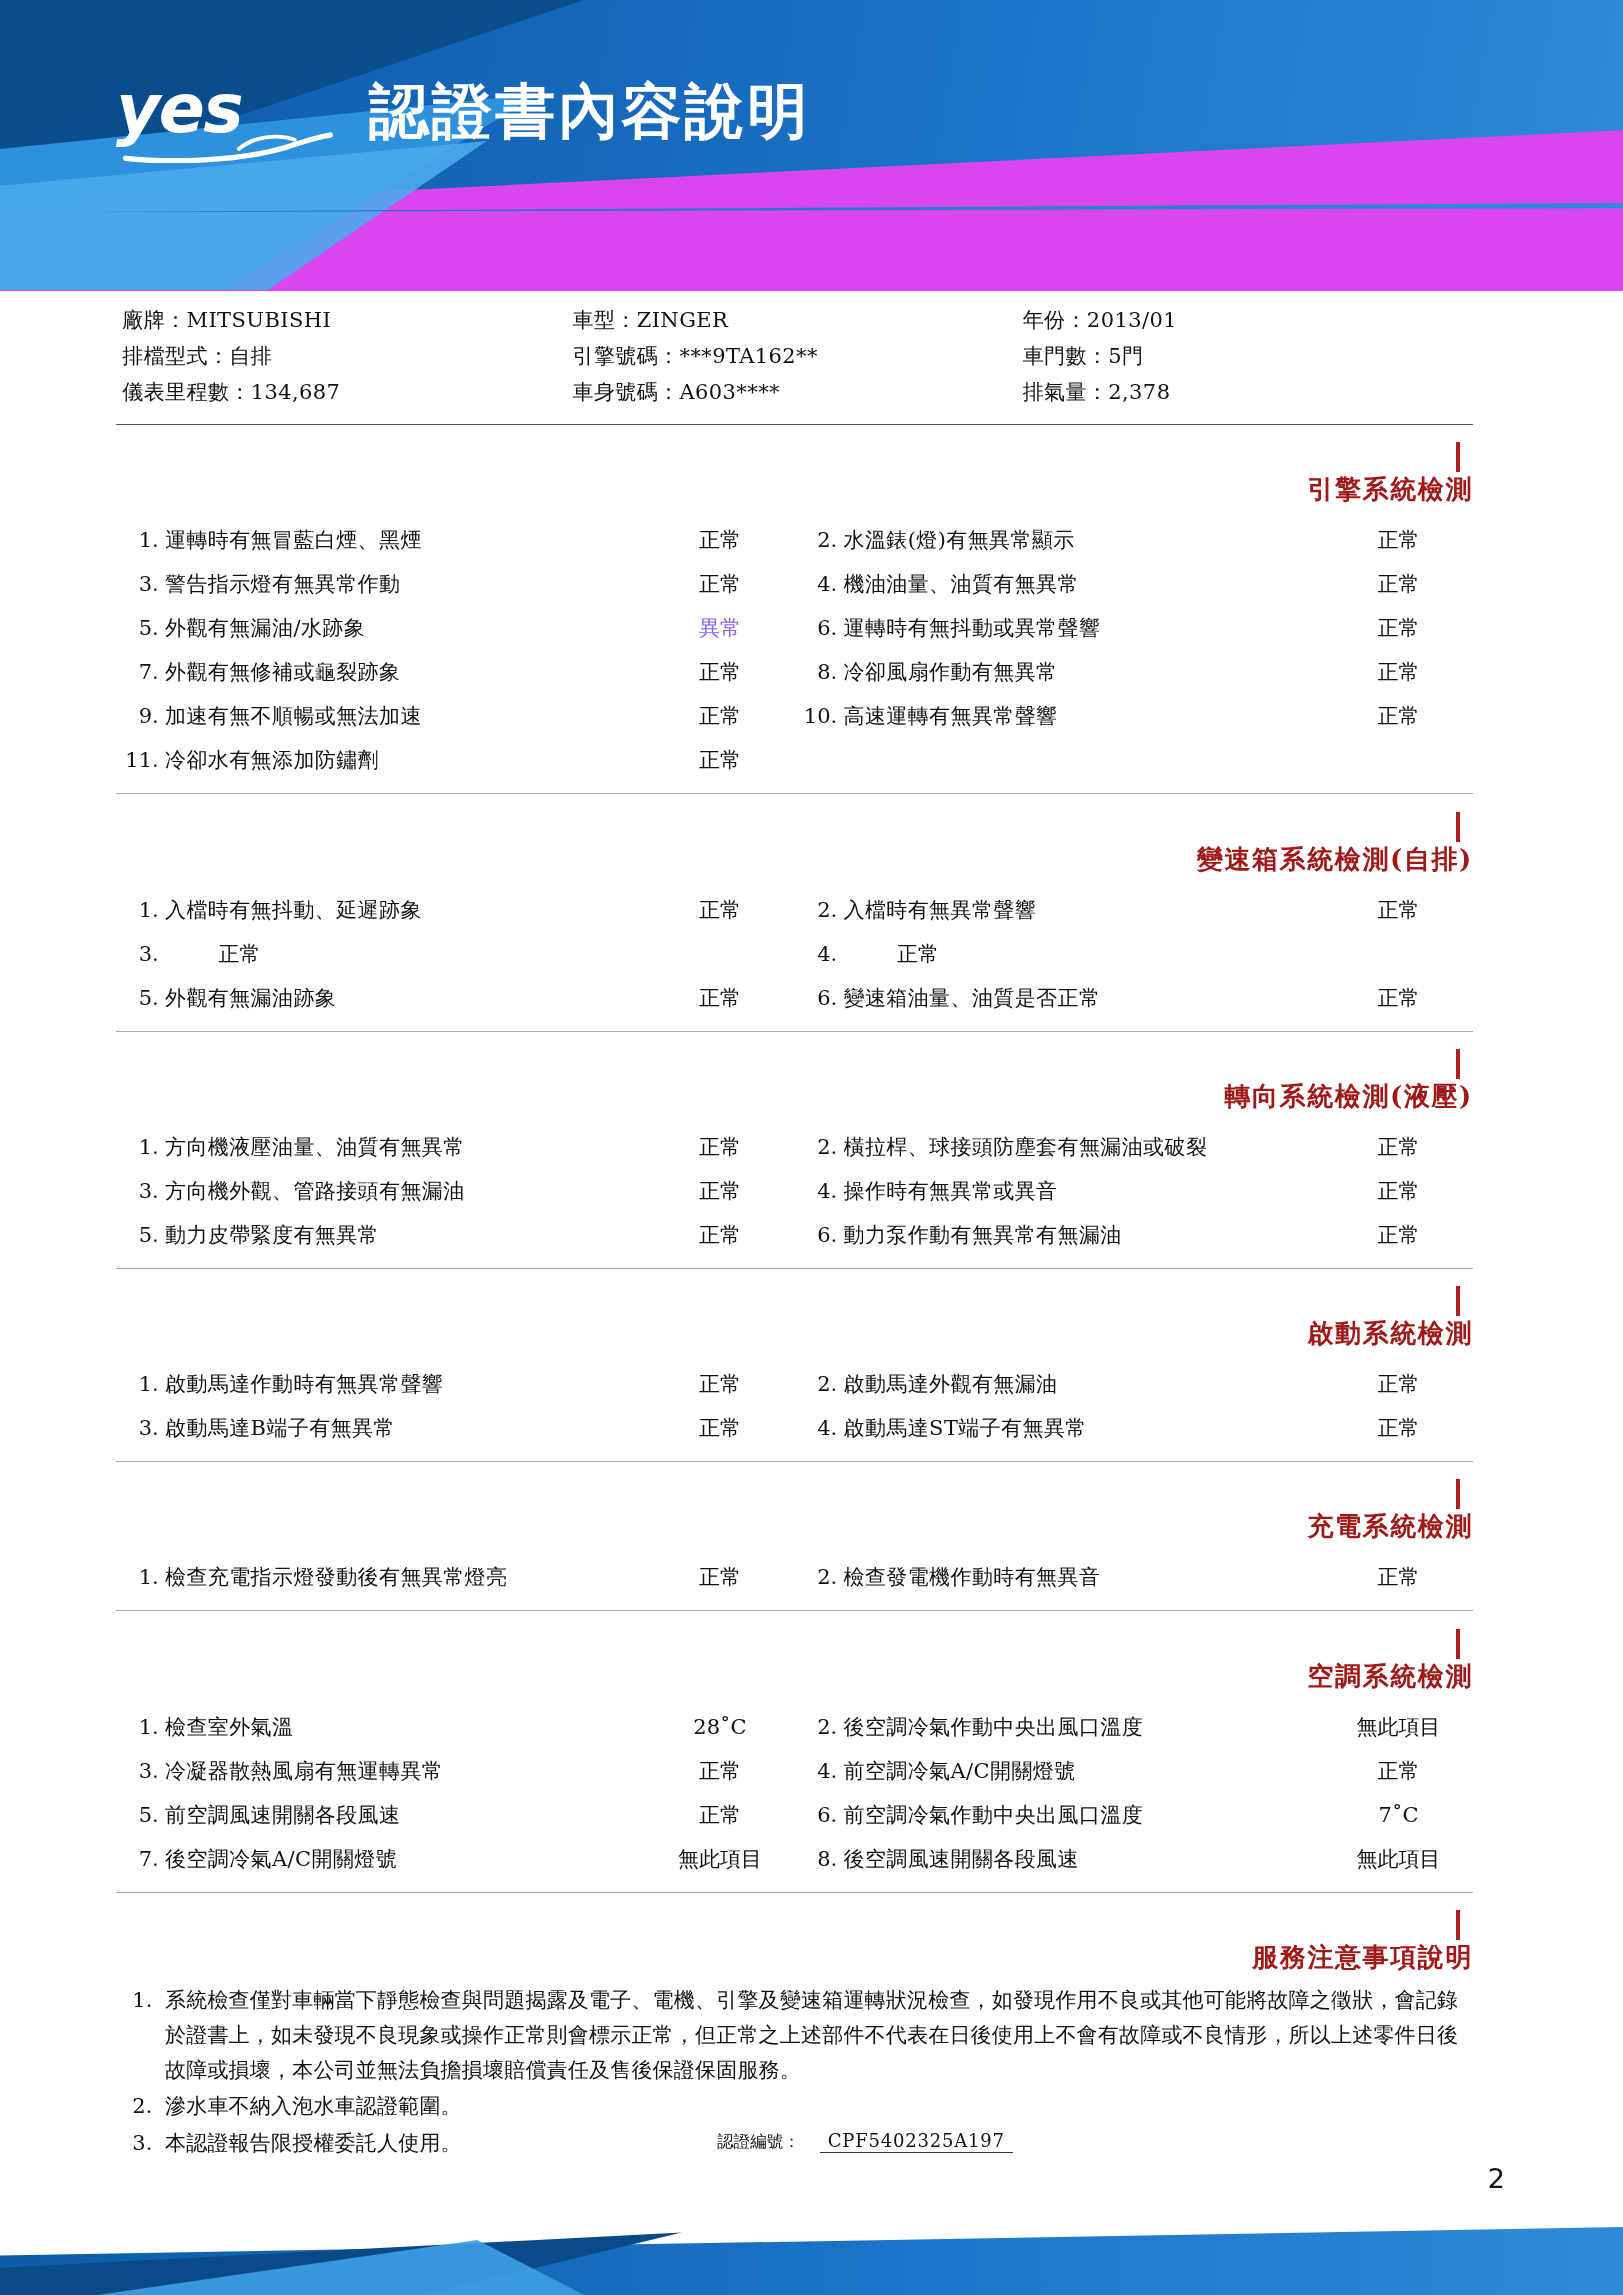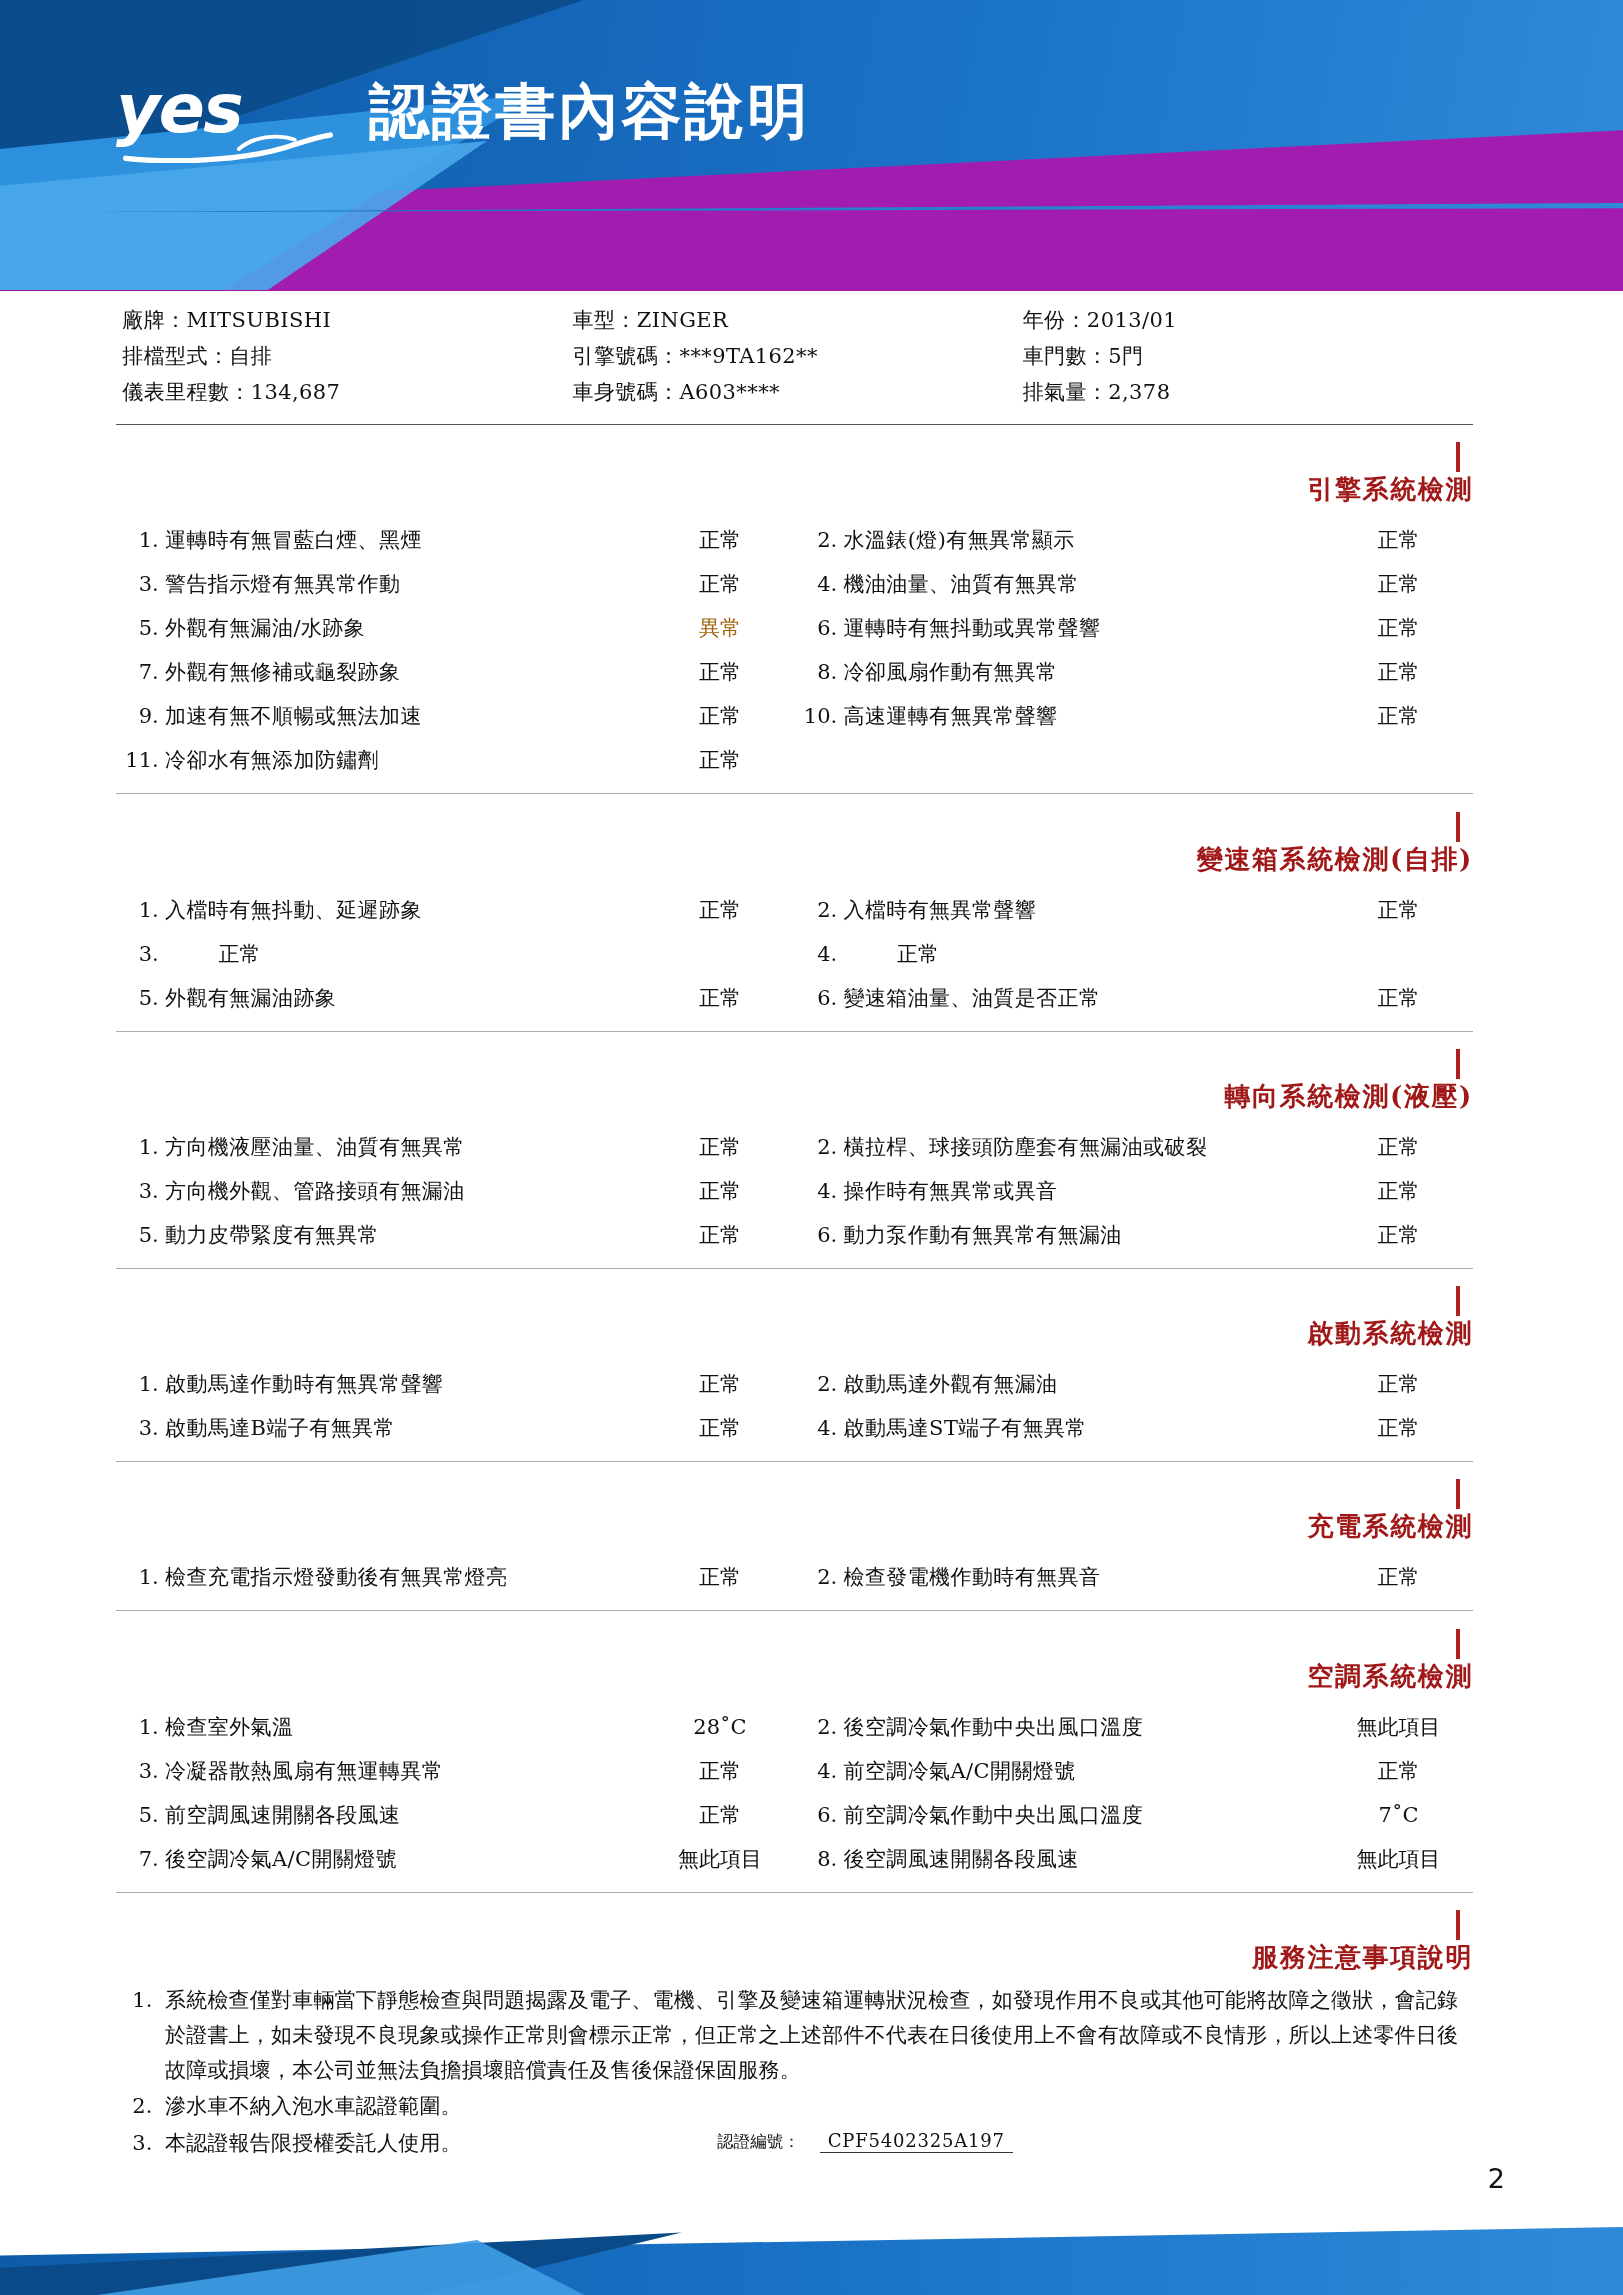--- a/index.html
+++ b/index.html
@@ -13,21 +13,21 @@
     position: relative;
     overflow: hidden;
   }
 
   
   .header {
     position: relative;
     width: 100%;
     height: 291px;
     overflow: hidden;
-    background: #a21caf;
+    background: #d946ef;
   }
   .hdr-blue-main {
     position: absolute;
     left: 0; top: 0;
     width: 100%;
     height: 210px;
     background: linear-gradient(100deg, #0d5ca8 0%, #1668bb 38%, #1b74c9 62%, #2f8ad8 100%);
     clip-path: polygon(0 0, 100% 0, 100% 62%, 0 100%);
   }
   .hdr-dark-wedge {
@@ -170,21 +170,21 @@
     font-size: 21px;
     letter-spacing: 0.4px;
     font-family: "DejaVu Serif", "Liberation Serif", serif;
   }
   .val {
     width: 149px;
     text-align: center;
     font-size: 21px;
     font-family: "DejaVu Serif", "Liberation Serif", serif;
   }
-  .val.abnormal { color: #a16207; }
+  .val.abnormal { color: #8b5cf6; }
 
   
   .notes {
     padding: 4.7px 0 0 0;
   }
   .note-item {
     display: flex;
     font-size: 21px;
     line-height: 35px;
     margin-bottom: 1.6px;

